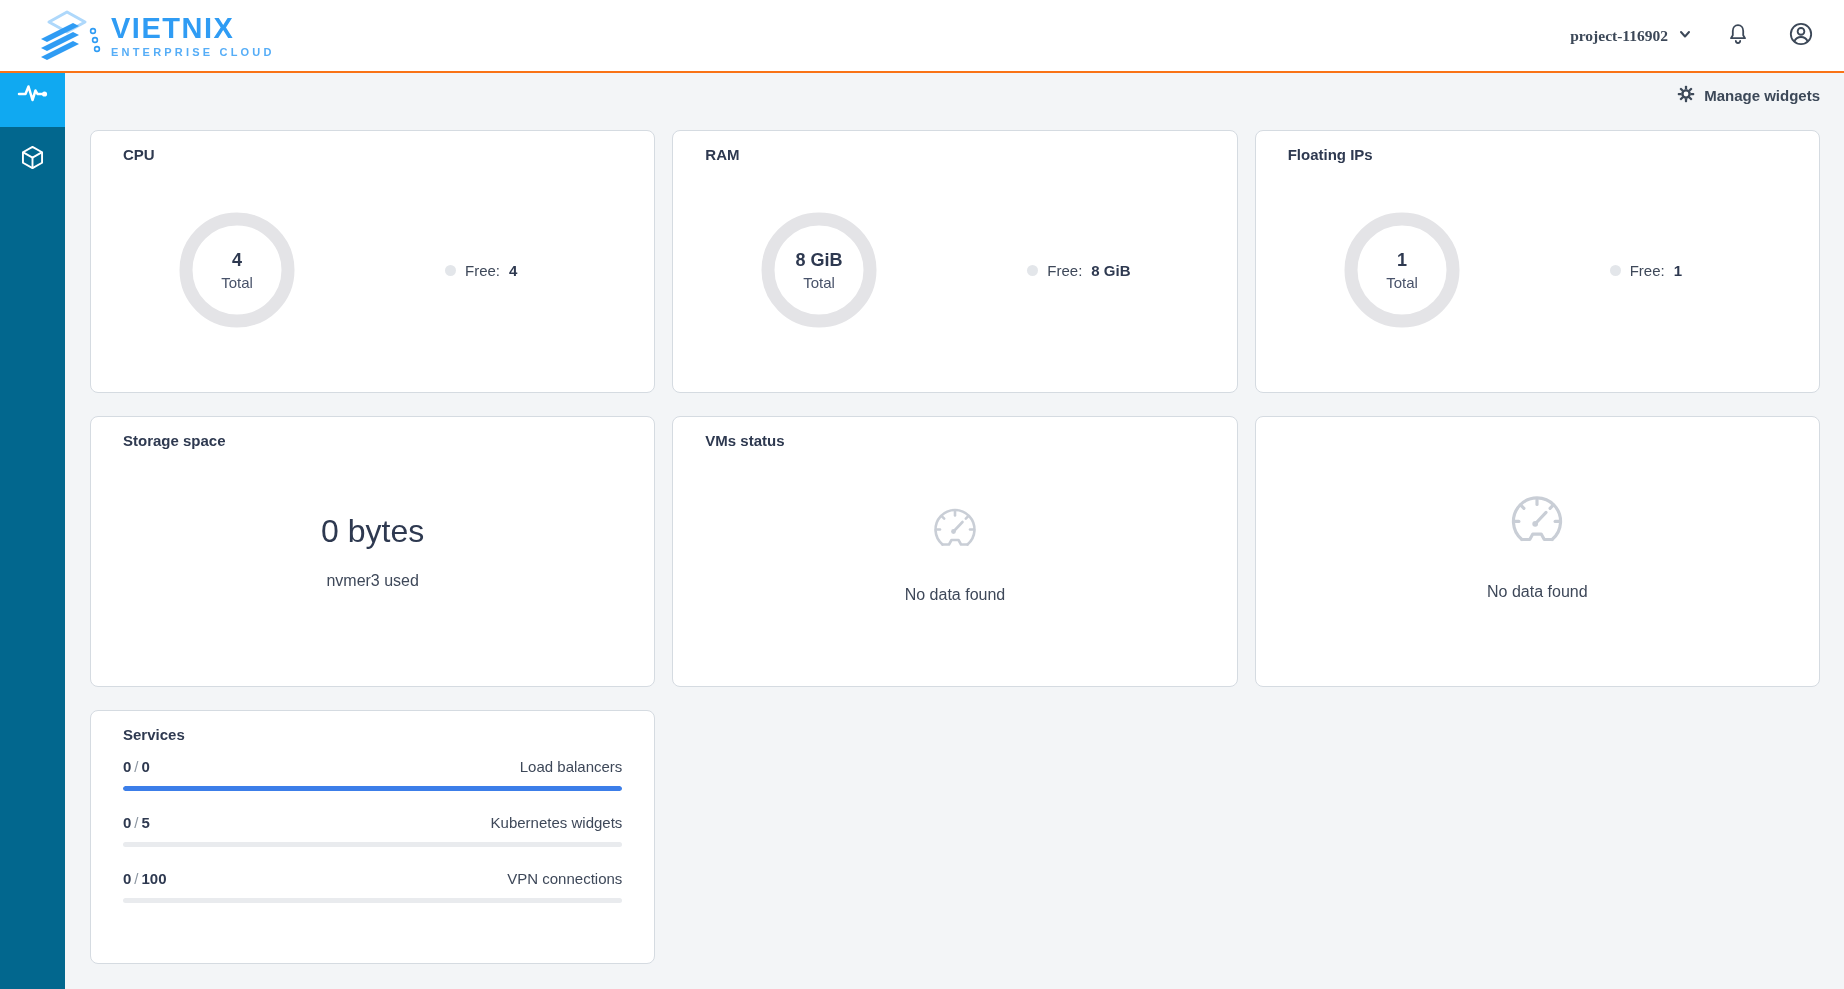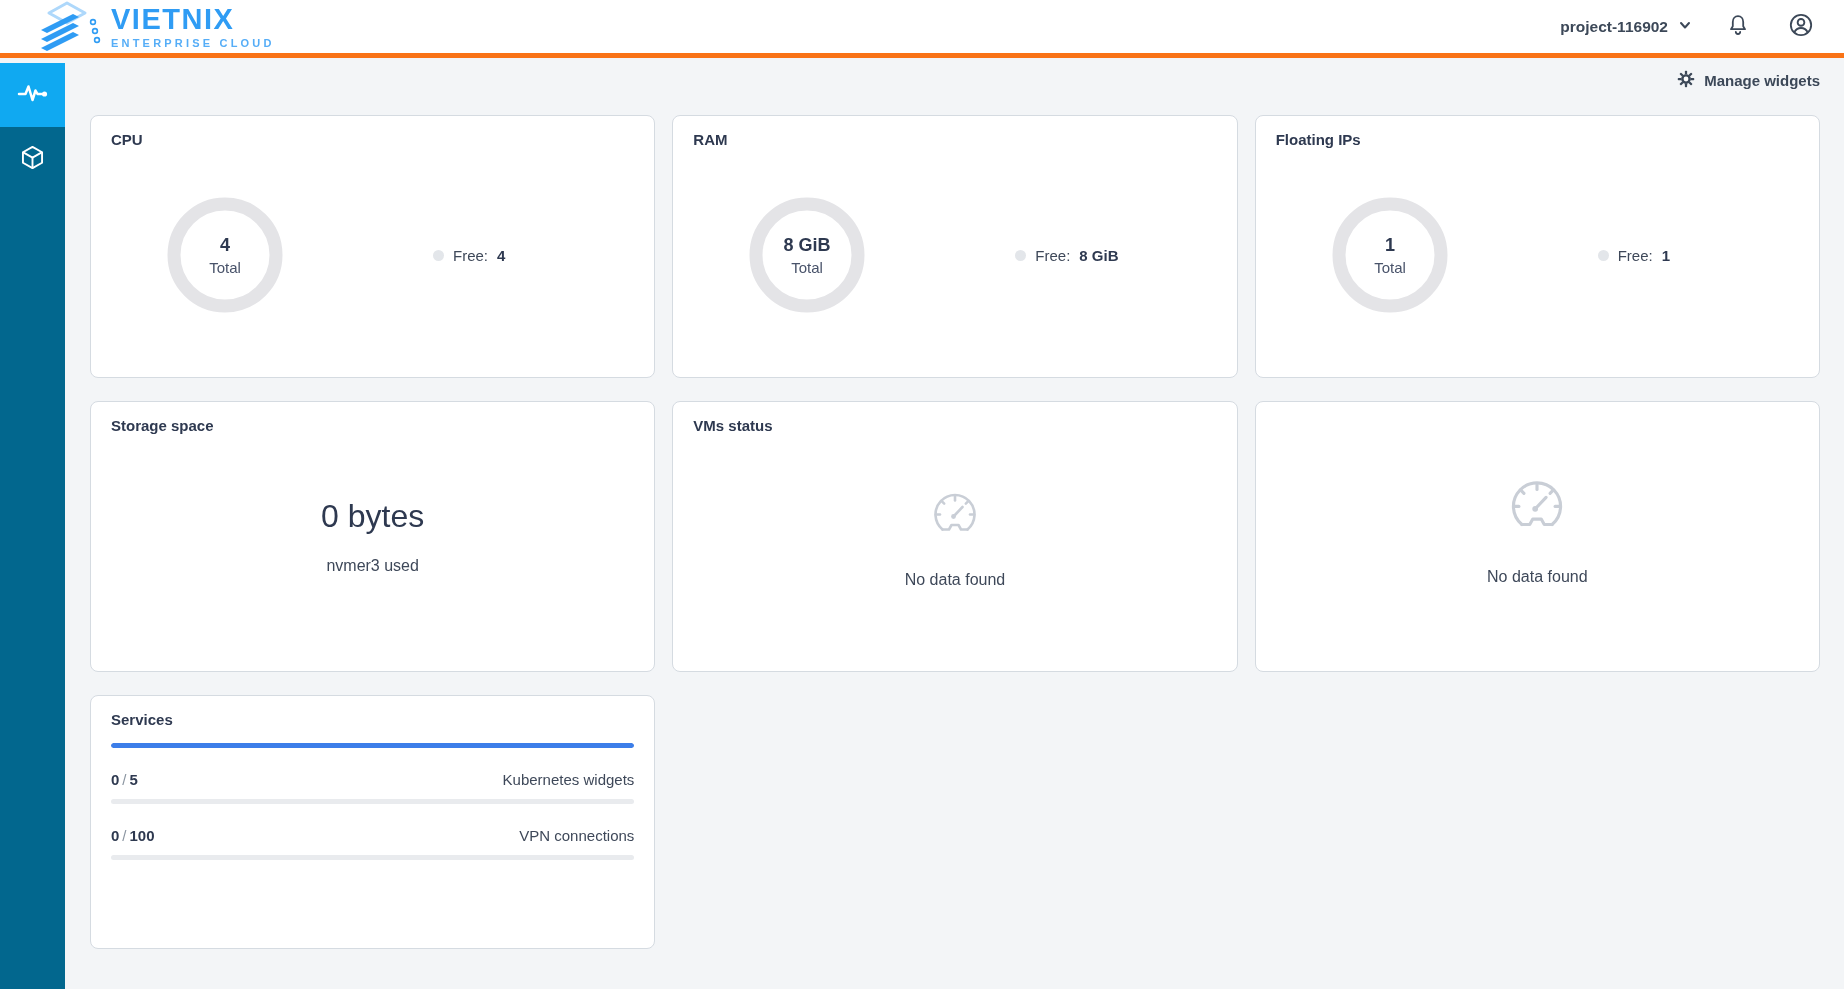--- a/index.html
+++ b/index.html
@@ -1,44 +1,44 @@
 <!DOCTYPE html>
 <html><head>
 <meta charset="utf-8">
 <style>
   * { margin:0; padding:0; box-sizing:border-box; }
   html,body { width:1844px; height:989px; overflow:hidden; }
   body { font-family:"Liberation Sans","DejaVu Sans",sans-serif; background:#f3f5f7; color:#3e4859; }
 
   
-  .topbar { height:58px; background:#fff; border-bottom:5px solid #f97316; display:flex;
+  .topbar { height:73px; background:#fff; border-bottom:2px solid #f97316; display:flex;
             align-items:center; justify-content:space-between; position:relative; z-index:5; }
   .logo { display:flex; align-items:center; margin-left:31px; gap:6px; }
   .logo-text { display:flex; flex-direction:column; justify-content:center; }
   .logo-brand { font-size:29px; font-weight:bold; color:#2f9cf4; letter-spacing:1.5px; line-height:1; }
   .logo-tagline { font-size:11px; font-weight:bold; color:#55adf7; letter-spacing:3.2px; margin-top:3px; }
-  .topbar-right { display:flex; margin-right:26px; gap:30px; }
+  .topbar-right { display:flex; margin-right:26px; gap:30px;font-family:Liberation Serif, serif; }
   .project-selector { display:flex; align-items:center; gap:10px; font-size:15.5px; font-weight:bold;
             color:#3c4858; cursor:pointer; background:none; border:none; font-family:inherit; }
   .icon-btn { background:none; border:none; cursor:pointer; display:flex; align-items:center; padding:4px; }
 
   
   .sidebar { position:fixed; left:0; top:63px; bottom:0; width:65px; background:#02678e; z-index:4; }
   .nav-item { height:64px; display:flex; align-items:center; justify-content:center; cursor:pointer; }
   .nav-item.active { background:#10a9f1; }
 
   
   .main { margin-left:65px; padding:12px 24px 24px 25px; }
   .toolbar-row { display:flex; justify-content:flex-end; margin-bottom:24px; }
   .manage-widgets { display:flex; align-items:center; gap:9px; background:none; border:none; cursor:pointer;
             font-family:inherit; font-size:15px; font-weight:bold; color:#3c4858; }
 
   .grid { display:grid; grid-template-columns:repeat(3,1fr); grid-template-rows:263px 271px 254px;
           column-gap:17px; row-gap:23px; }
-  .card { background:#fff; border:1px solid #d5dbe1; border-radius:8px; padding:15px 20px;
+  .card { background:#fff; border:1px solid #d5dbe1; border-radius:8px; padding:15px 32px;
           display:flex; flex-direction:column; overflow:hidden; }
   .card-title { font-size:15px; font-weight:bold; color:#2e3950; }
 
   
   .stat-body { flex:1; display:flex; align-items:center; }
   .donut { margin-left:56px; }
   .donut-num { font-size:18px; font-weight:bold; fill:#2e3950; }
   .donut-sub { font-size:15px; fill:#49536a; }
   .legend { display:flex; align-items:center; gap:9px; margin-left:150px; font-size:15px; color:#3e4859; }
   .legend-dot { width:11px; height:11px; border-radius:50%; background:#e3e6ea; }
@@ -256,20 +256,26 @@
         </span>
         <div class="empty-text">No data found</div>
       </div>
     </section>
 
     <section class="card">
       <div class="card-title">Services</div>
       <div class="services-rows">
 
         <div class="service-row">
+          <div class="service-top">
+            <span class="service-value">
+              <span>0</span><span class="service-sep">/</span><span>0</span>
+            </span>
+            <span class="service-label">Load balancers</span>
+          </div>
           <div class="service-bar">
             <div class="service-fill" data-percent="100"></div>
           </div>
         </div>
 
         <div class="service-row">
           <div class="service-top">
             <span class="service-value">
               <span>0</span><span class="service-sep">/</span><span>5</span>
             </span>

